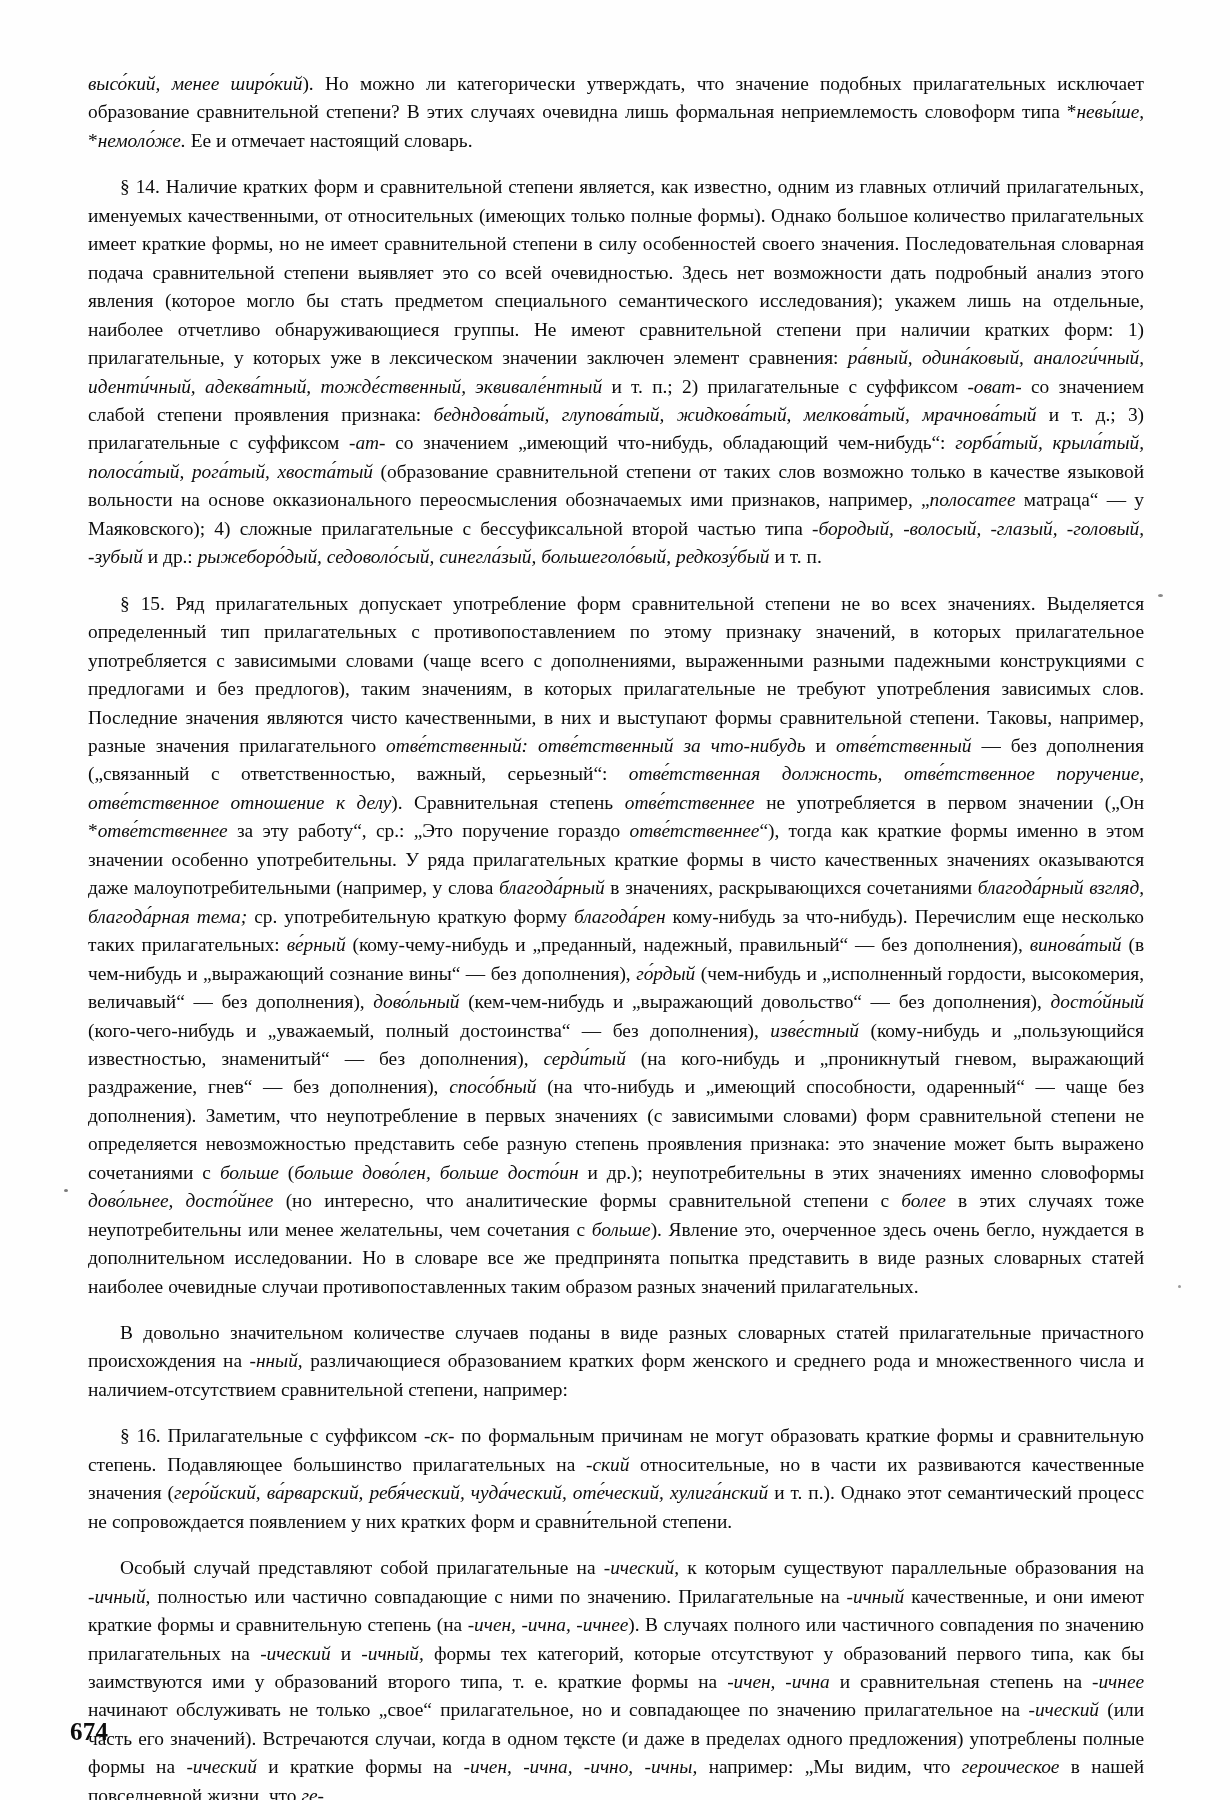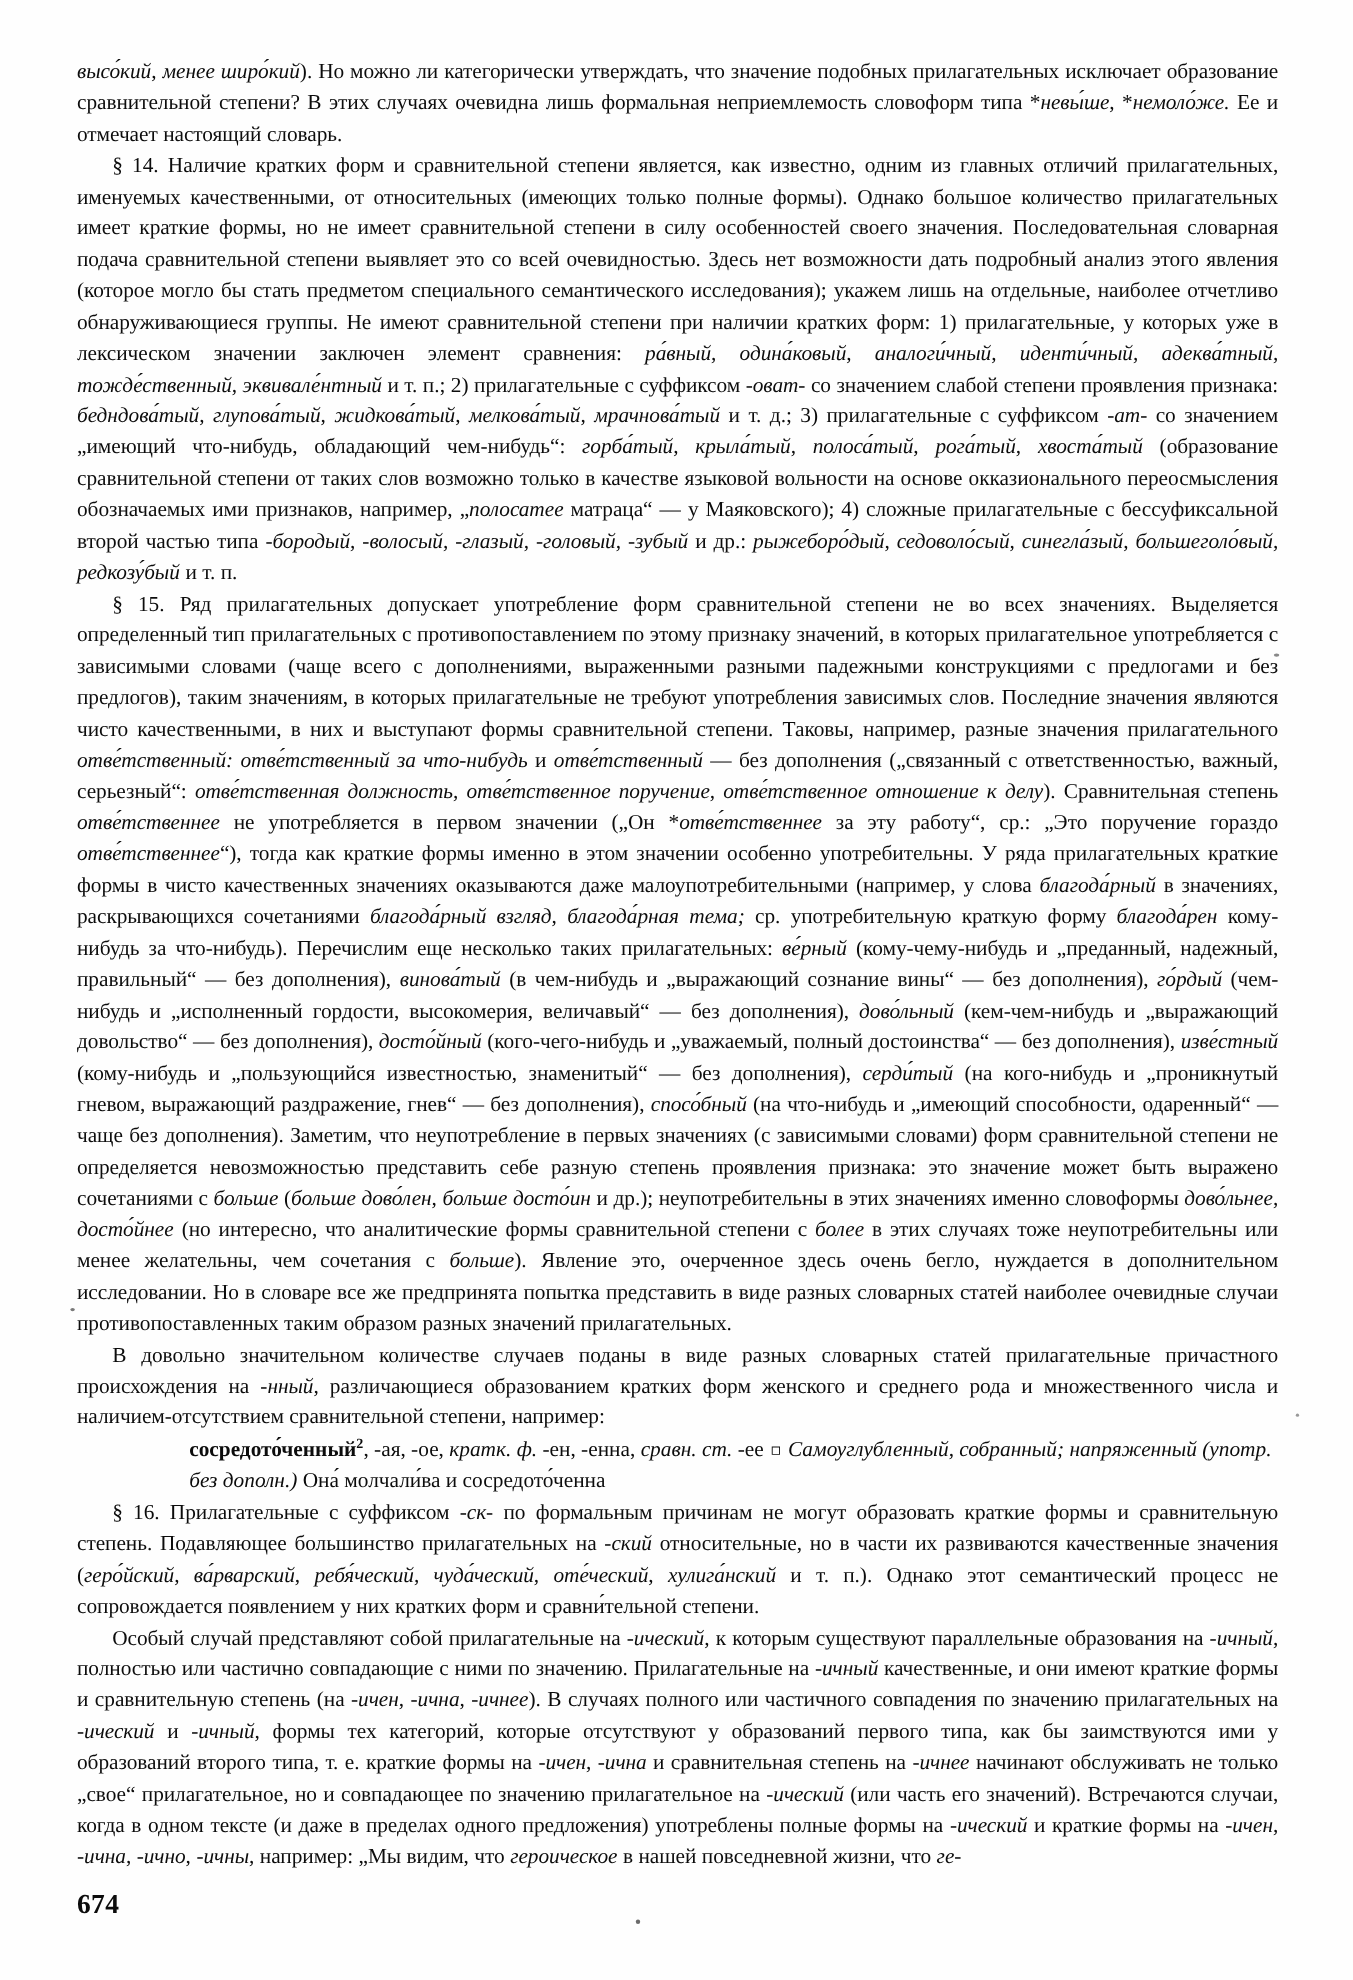--- a/index.html
+++ b/index.html
@@ -23,21 +23,21 @@
     height: 1800px;
     background: #fefefe;
   }
   #textblock {
     position: absolute;
     left: 70px;
     top: 52px;
     width: 1092px;
   }
   p.para {
-    margin: 0;
+    margin: 18px;
     text-align: justify;
     text-justify: inter-word;
     font-size: 19.4px;
     line-height: 28.45px;
     letter-spacing: -0.05px;
     word-spacing: 0.2px;
     hyphens: manual;
     -webkit-hyphens: manual;
   }
   p.para.indent {
@@ -102,21 +102,20 @@
 
     <p class="para cont"><i>высо́кий, менее широ́кий</i>). Но можно ли категорически утверждать, что значение подобных прилага­тельных исключает образование сравнительной степени? В этих случаях очевидна лишь формальная не­приемлемость словоформ типа *<i>невы́ше,</i> *<i>немоло́же.</i> Ее и отмечает настоящий словарь.</p>
 
     <p class="para indent"><b>§ 14.</b> Наличие кратких форм и сравнительной степени является, как известно, одним из главных отличий прилагательных, именуемых качественными, от относительных (имеющих только полные формы). Однако боль­шое количество прилагательных имеет краткие формы, но не имеет сравнительной степени в силу особенностей своего значения. Последовательная словарная подача сравнительной степени выявляет это со всей очевидностью. Здесь нет возможности дать подробный анализ этого явления (которое могло бы стать предметом специального семантического исследования); укажем лишь на отдельные, наиболее отчетливо обнаруживающиеся группы. Не имеют сравнительной степени при наличии кратких форм: 1) прилагательные, у которых уже в лексическом зна­чении заключен элемент сравнения: <i>ра́вный, одина́ковый, аналоги́чный, иденти́чный, адеква́тный, тожде́ственный, эквивале́нтный</i> и т. п.; 2) прилагательные с суффиксом <i>-оват-</i> со значением слабой степени проявления признака: <i>бедндова́тый, глупова́тый, жидкова́тый, мелкова́тый, мрачнова́тый</i> и т. д.; 3) прилагательные с суффиксом <i>-ат-</i> со значением „имеющий что-нибудь, обладающий чем-нибудь“: <i>горба́тый, крыла́тый, полоса́тый, рога́тый, хво­ста́тый</i> (образование сравнительной степени от таких слов возможно только в качестве языковой вольности на основе окказионального переосмысления обозначаемых ими признаков, например, „<i>полосатее</i> матраца“ — у Маяковского); 4) сложные прилагательные с бессуфиксальной второй частью типа <i>-бородый, -волосый, -глазый, -головый, -зубый</i> и др.: <i>рыжеборо́дый, седоволо́сый, синегла́зый, большеголо́вый, редкозу́бый</i> и т. п.</p>
 
     <p class="para indent"><b>§ 15.</b> Ряд прилагательных допускает употребление форм сравнительной степени не во всех значениях. Выде­ляется определенный тип прилагательных с противопоставлением по этому признаку значений, в которых прила­гательное употребляется с зависимыми словами (чаще всего с дополнениями, выраженными разными падежны­ми конструкциями с предлогами и без предлогов), таким значениям, в которых прилагательные не требуют употребления зависимых слов. Последние значения являются чисто качественными, в них и выступают формы сравнительной степени. Таковы, например, разные значения прилагательного <i>отве́тственный: отве́тственный за что-нибудь</i> и <i>отве́тственный</i> — без дополнения („связанный с ответственностью, важный, серьезный“: <i>отве́т­ственная должность, отве́тственное поручение, отве́тственное отношение к делу</i>). Сравнительная степень <i>от­ве́тственнее</i> не употребляется в первом значении („Он *<i>отве́тственнее</i> за эту работу“, ср.: „Это поручение го­раздо <i>отве́тственнее</i>“), тогда как краткие формы именно в этом значении особенно употребительны. У ряда прилагательных краткие формы в чисто качественных значениях оказываются даже малоупотребительными (на­пример, у слова <i>благода́рный</i> в значениях, раскрывающихся сочетаниями <i>благода́рный взгляд, благода́рная тема;</i> ср. употребительную краткую форму <i>благода́рен</i> кому-нибудь за что-нибудь). Перечислим еще несколько таких прилагательных: <i>ве́рный</i> (кому-чему-нибудь и „преданный, надежный, правильный“ — без дополнения), <i>вино­ва́тый</i> (в чем-нибудь и „выражающий сознание вины“ — без дополнения), <i>го́рдый</i> (чем-нибудь и „исполненный гордости, высокомерия, величавый“ — без дополнения), <i>дово́льный</i> (кем-чем-нибудь и „выражающий доволь­ство“ — без дополнения), <i>досто́йный</i> (кого-чего-нибудь и „уважаемый, полный достоинства“ — без дополнения), <i>изве́стный</i> (кому-нибудь и „пользующийся известностью, знаменитый“ — без дополнения), <i>серди́тый</i> (на кого-ни­будь и „проникнутый гневом, выражающий раздражение, гнев“ — без дополнения), <i>спосо́бный</i> (на что-нибудь и „имеющий способности, одаренный“ — чаще без дополнения). Заметим, что неупотребление в первых значе­ниях (с зависимыми словами) форм сравнительной степени не определяется невозможностью представить себе разную степень проявления признака: это значение может быть выражено сочетаниями с <i>больше</i> (<i>больше дово́лен, больше досто́ин</i> и др.); неупотребительны в этих значениях именно словоформы <i>дово́льнее, досто́йнее</i> (но инте­ресно, что аналитические формы сравнительной степени с <i>более</i> в этих случаях тоже неупотребительны или менее желательны, чем сочетания с <i>больше</i>). Явление это, очерченное здесь очень бегло, нуждается в дополнительном исследовании. Но в словаре все же предпринята попытка представить в виде разных словарных статей наиболее очевидные случаи противопоставленных таким образом разных значений прилагательных.</p>
 
     <p class="para indent">В довольно значительном количестве случаев поданы в виде разных словарных статей прилагательные при­частного происхождения на <i>-нный,</i> различающиеся образованием кратких форм женского и среднего рода и мно­жественного числа и наличием-отсутствием сравнительной степени, например:</p>
 
 
-    <div class="entry-block"><span class="hw">сосредото́ченный</span><sup>2</sup>, -ая, -ое, <i>кратк. ф.</i> -ен, -енна, <i>сравн. ст.</i> -ее <span class="boxglyph">▫</span> <i>Самоуглубленный, собранный; напряженный (употр. без дополн.)</i> Она́ молчали́ва и сосредото́ченна</div>
 
 
     <p class="para indent"><b>§ 16.</b> Прилагательные с суффиксом <i>-ск-</i> по формальным причинам не могут образовать краткие формы и сравнительную степень. Подавляющее большинство прилагательных на <i>-ский</i> относительные, но в части их развиваются качественные значения (<i>геро́йский, ва́рварский, ребя́ческий, чуда́ческий, оте́ческий, хулига́нский</i> и т. п.). Однако этот семантический процесс не сопровождается появлением у них кратких форм и сравни́тельной степени.</p>
 
     <p class="para indent">Особый случай представляют собой прилагательные на <i>-ический,</i> к которым существуют параллельные обра­зования на <i>-ичный,</i> полностью или частично совпадающие с ними по значению. Прилагательные на <i>-ичный</i> каче­ственные, и они имеют краткие формы и сравнительную степень (на <i>-ичен, -ична, -ичнее</i>). В случаях полного или частичного совпадения по значению прилагательных на <i>-ический</i> и <i>-ичный,</i> формы тех категорий, которые отсут­ствуют у образований первого типа, как бы заимствуются ими у образований второго типа, т. е. краткие формы на <i>-ичен, -ична</i> и сравнительная степень на <i>-ичнее</i> начинают обслуживать не только „свое“ прилагательное, но и совпадающее по значению прилагательное на <i>-ический</i> (или часть его значений). Встречаются случаи, когда в одном тексте (и даже в пределах одного предложения) употреблены полные формы на <i>-ический</i> и краткие формы на <i>-ичен, -ична, -ично, -ичны,</i> например: „Мы видим, что <i>героическое</i> в нашей повседневной жизни, что <i>ге-</i></p>
 
   </div>
 
   <div id="folio">674</div>
 

